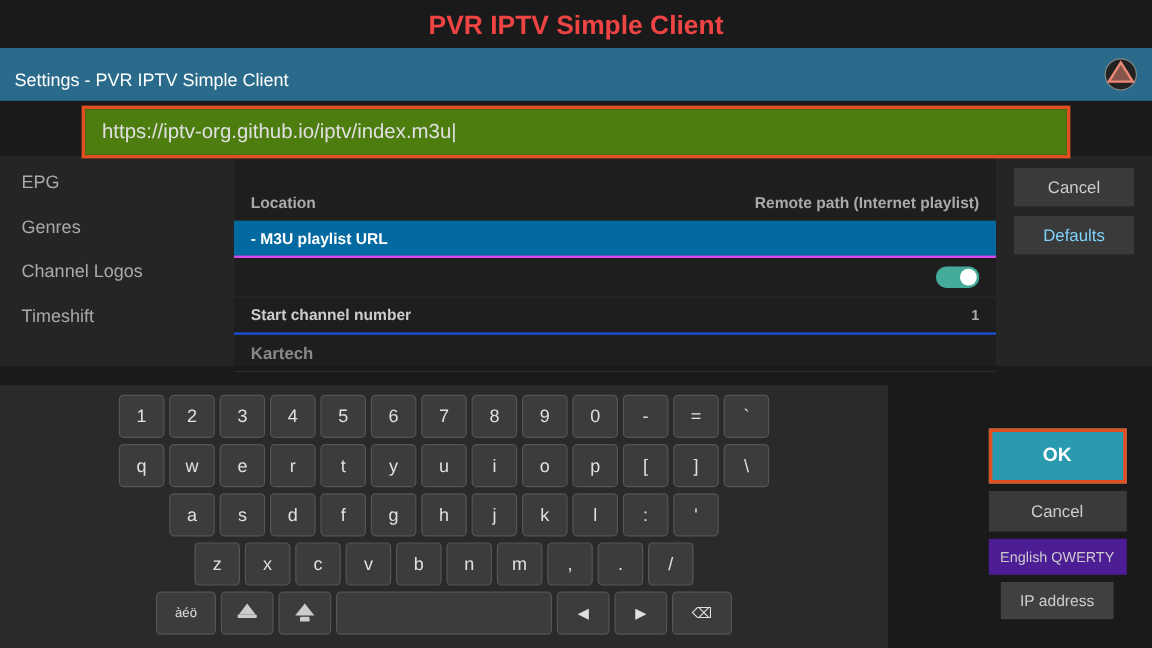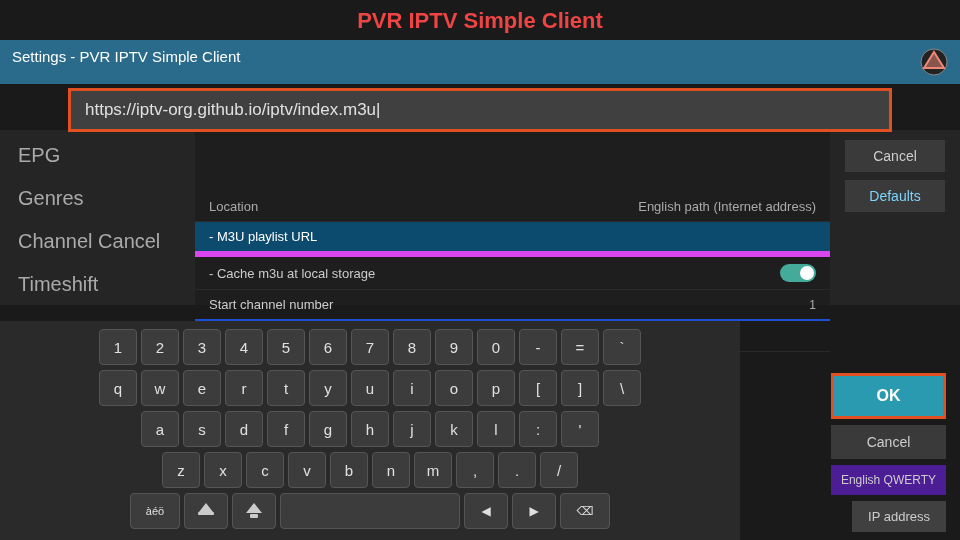--- a/index.html
+++ b/index.html
@@ -19,21 +19,21 @@
       font-size: 22px;
       font-weight: bold;
       padding: 8px 0 6px;
       background: #1a1a1a;
     }
 
     
     #settings-header {
       background: #2a6a8a;
       display: flex;
-      align-items: flex-start;
+      align-items: flex-end;
       justify-content: space-between;
       padding: 8px 12px;
       color: #fff;
       font-size: 15px;
     }
 
     #kodi-icon {
       width: 28px;
       height: 28px;
     }
@@ -65,29 +65,30 @@
 
     
     #sidebar {
       width: 195px;
       background: #252525;
       padding-top: 40px;
     }
     .sidebar-item {
       padding: 10px 18px;
       color: #aaa;
-      font-size: 20px;
+      font-size: 15px;
       cursor: pointer;
     }
 
     
     #settings-content {
       flex: 1;
       background: #1e1e1e;
-      padding-top: 62px;
+      padding-top: 24px;
+      font-weight: bold;
     }
     .setting-row {
       display: flex;
       align-items: center;
       padding: 7px 14px;
       border-bottom: 1px solid #2a2a2a;
       color: #ccc;
       font-size: 13px;
     }
     .setting-row.highlighted {
@@ -258,45 +259,44 @@
 <div id="settings-header">
   <span>Settings - PVR IPTV Simple Client</span>
   <svg id="kodi-icon" viewBox="0 0 28 28">
     <circle cx="14" cy="14" r="13" fill="#222" stroke="#888" stroke-width="1"></circle>
     <polygon points="14,4 24,20 4,20" fill="none" stroke="#e87" stroke-width="2"></polygon>
     <polygon points="14,4 24,20 4,20" fill="#e87" opacity="0.5"></polygon>
   </svg>
 </div>
 
 <div id="url-input-wrapper">
-  <input id="url-input" type="text" style="width: 100%; background: #404040; color: rgb(224, 224, 224); font-size: 17px; padding: 9px 14px; border: none; outline: none;" value="https://iptv-org.github.io/iptv/index.m3u|">
+  <input id="url-input" type="text" style="width: 100%; background: #4d7c0f; color: rgb(224, 224, 224); font-size: 17px; padding: 9px 14px; border: none; outline: none;" value="https://iptv-org.github.io/iptv/index.m3u|">
 </div>
 
 <div id="main-area" style="position:absolute;top:130px;left:0;right:0;height:175px;display:flex;">
 
   <div id="sidebar" style="width:195px;background:#252525;padding-top:4px;">
     <div class="sidebar-item">EPG</div>
     <div class="sidebar-item">Genres</div>
-    <div class="sidebar-item">Channel Cancel</div>
+    <div class="sidebar-item">Channel Logos</div>
     <div class="sidebar-item">Timeshift</div>
   </div>
 
   <div id="settings-content" style="flex:1;background:#1e1e1e;">
 
     <div class="setting-row" style="padding:7px 14px;display:flex;align-items:center;border-bottom:1px solid #2a2a2a;">
       <span class="setting-label loc-label">Location</span>
-      <span class="setting-value loc-value">English path (Internet address)</span>
-    </div>
-
-    <div class="setting-row highlighted" style="padding:7px 14px;background:#0c4a6e;border-bottom:6px solid #d946ef;">
+      <span class="setting-value loc-value">Remote path (Internet playlist)</span>
+    </div>
+
+    <div class="setting-row highlighted" style="padding:7px 14px;background:#0369a1;border-bottom:2px solid #d946ef;">
       <span class="setting-label" style="color:#fff;font-size:13px;">- M3U playlist URL</span>
     </div>
 
     <div class="setting-row" style="padding:7px 14px;display:flex;align-items:center;border-bottom:1px solid #2a2a2a;">
-      <span class="setting-label" style="color:#ccc;font-size:13px;">- Cache m3u at local storage</span>
       <span class="toggle" style="margin-left:auto;"></span>
     </div>
 
     <div class="setting-row" style="padding:7px 14px;display:flex;align-items:center;border-bottom:2px solid #1d4ed8;">
       <span class="setting-label" style="color:#ccc;font-size:13px;">Start channel number</span>
       <span class="setting-value" style="margin-left:auto;color:#aaa;">1</span>
     </div>
 
     <div class="setting-row" style="padding:7px 14px;border-bottom:1px solid #2a2a2a;">
       <span class="setting-label" style="color:#888;font-size:14px;">Kartech</span>
@@ -384,18 +384,18 @@
         <rect x="7" y="14" width="8" height="4" fill="#ccc" rx="1"></rect>
       </svg>
     </div>
     <div class="key space-bar" style="min-width:180px;"></div>
     <div class="key fn">◀</div>
     <div class="key fn">▶</div>
     <div class="key fn" style="min-width:50px;">⌫</div>
   </div>
 </div>
 
-<div id="keyboard-right" style="position:absolute;right:14px;bottom:8px;width:130px;display:flex;flex-direction:column;gap:6px;align-items:flex-end;">
+<div id="keyboard-right" style="position:absolute;right:14px;bottom:24px;width:130px;display:flex;flex-direction:column;gap:6px;align-items:center;">
   <button class="kb-btn ok" style="width:115px;padding:11px 0;background:#2a9ab0;color:#fff;font-weight:bold;font-size:16px;border:3px solid #e05020;cursor:pointer;">OK</button>
   <button class="kb-btn cancel" style="width:115px;padding:9px 0;background:#3a3a3a;color:#ccc;font-size:14px;border:none;cursor:pointer;">Cancel</button>
   <button class="kb-btn layout" style="width:115px;padding:8px 0;background:#4c1d95;color:#ccc;font-size:12px;border:none;cursor:pointer;">English QWERTY</button>
   <button class="kb-btn ip" style="width:94px;padding:8px 0;background:#404040;color:#ccc;font-size:13px;border:none;cursor:pointer;">IP address</button>
 </div>
 
 </body></html>

